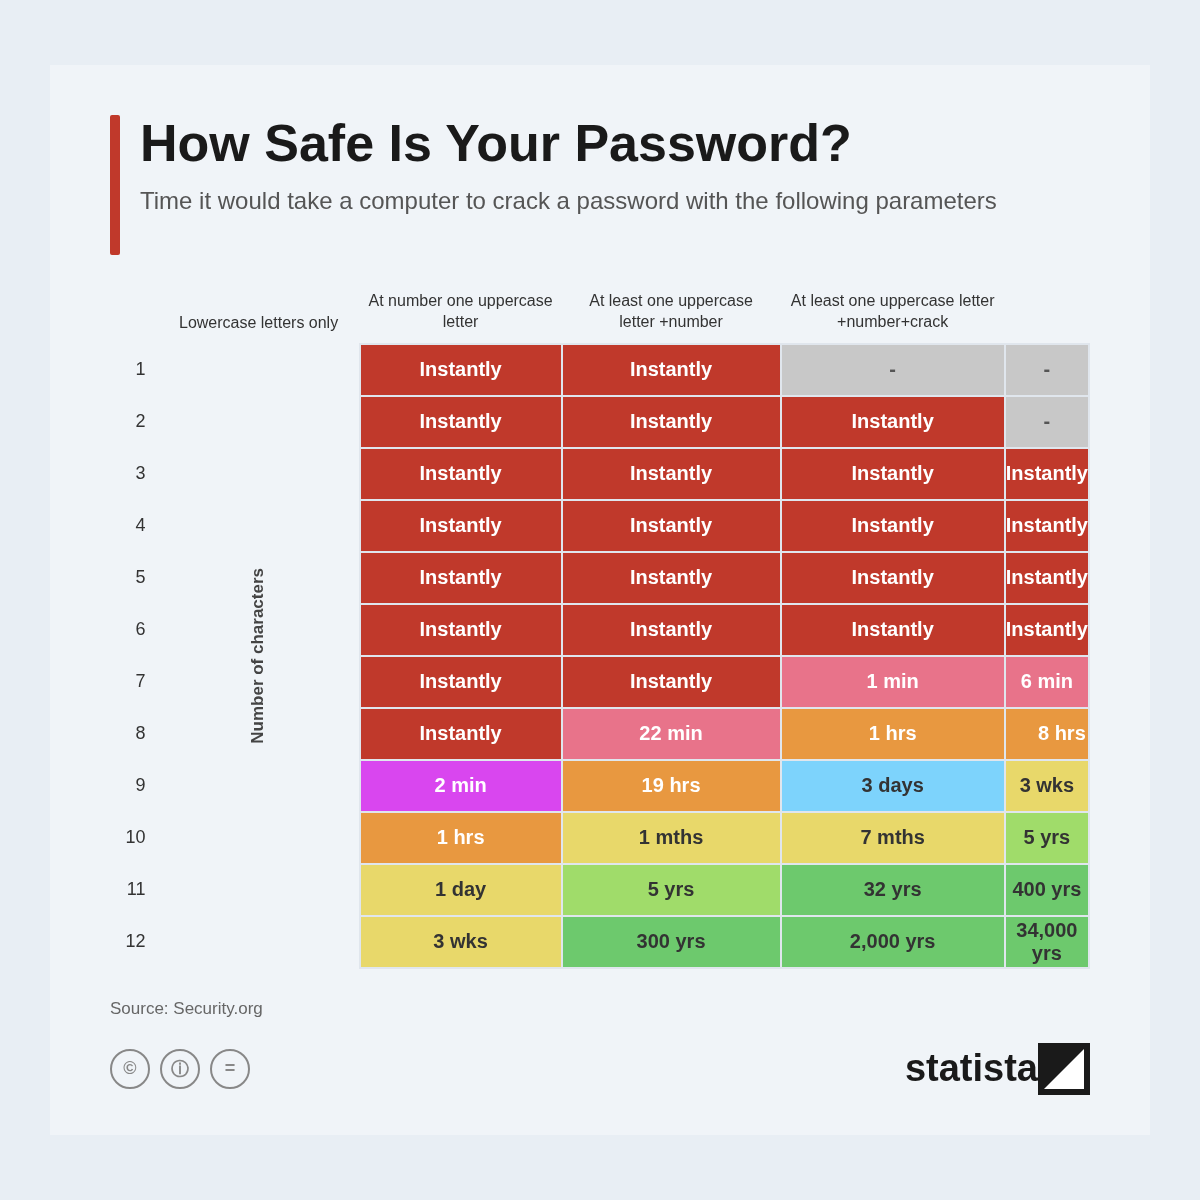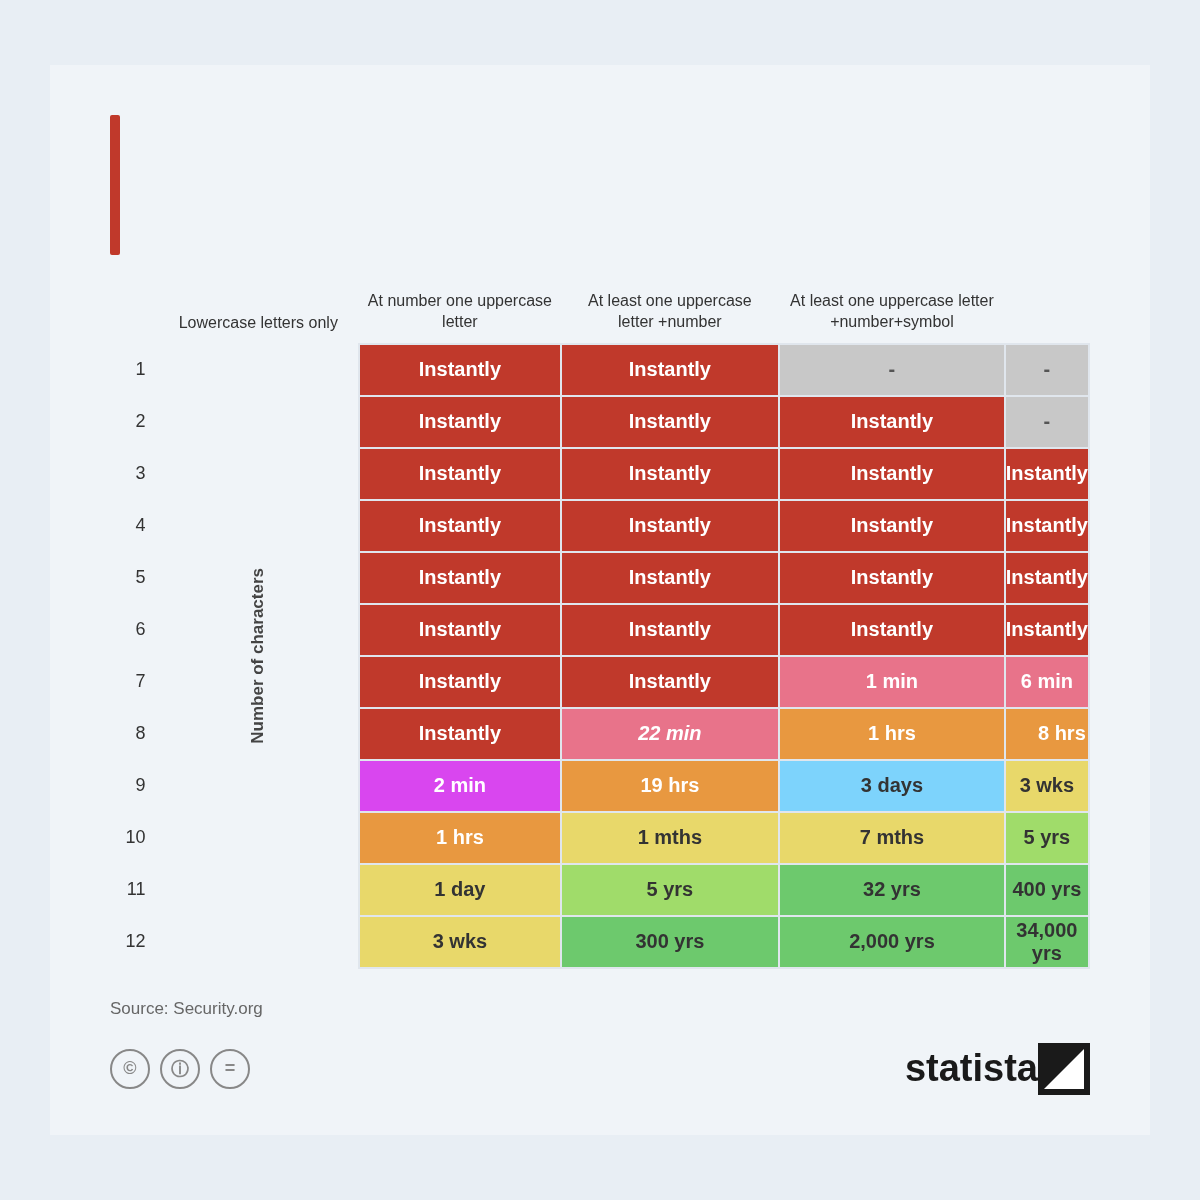--- a/index.html
+++ b/index.html
@@ -144,31 +144,35 @@
       gap: 4px;
     }
   </style>
 </head>
 <body>
 
 <div class="card">
 
   <div class="header">
     <div class="red-bar"></div>
+    <div class="title-block">
+      <h1>How Safe Is Your Password?</h1>
+      <p>Time it would take a computer to crack a password with the following parameters</p>
+    </div>
   </div>
 
   <div class="table-wrapper">
     <table>
       <thead>
         <tr class="col-header-row">
           <th></th>
           <th class="col1">Lowercase letters only</th>
           <th class="col2">At number one uppercase letter</th>
           <th class="col3">At least one uppercase letter +number</th>
-          <th class="col4">At least one uppercase letter +number+symbol</th>
+          <th class="col4">At least one uppercase letter +number+crack</th>
         </tr>
       </thead>
       <tbody id="table-body">
 
       <tr>
             <td class="row-num" rowspan="1">1</td>
             <td rowspan="12" style="width: 30px; border: none; background: transparent; padding: 0px;">
               <div class="vertical-label-wrapper">
                 <span class="vertical-label">Number of characters</span>
               </div>
@@ -216,21 +220,21 @@
           <tr>
             <td class="row-num">7</td>
             <td style="background-color: rgb(192, 57, 43); color: white;">Instantly</td>
             <td style="background-color: rgb(192, 57, 43); color: white;">Instantly</td>
             <td style="background-color: rgb(232, 115, 138); color: white;">1 min</td>
             <td style="background-color: rgb(232, 115, 138); color: white;">6 min</td>
           </tr>
           <tr>
             <td class="row-num">8</td>
             <td style="background-color: rgb(192, 57, 43); color: white;">Instantly</td>
-            <td style="background-color: rgb(232, 115, 138); color: white; font-style: italic;">22 min</td>
+            <td style="background-color: rgb(232, 115, 138); color: white;">22 min</td>
             <td style="background-color: rgb(232, 152, 64); color: white;">1 hrs</td>
             <td style="background-color: rgb(232, 152, 64); color: white; padding-left: 30px;">8 hrs</td>
           </tr>
           <tr>
             <td class="row-num">9</td>
             <td style="background-color: #d946ef; color: white;">2 min</td>
             <td style="background-color: rgb(232, 152, 64); color: white;">19 hrs</td>
             <td style="background-color: #7dd3fc; color: rgb(51, 51, 51);">3 days</td>
             <td style="background-color: rgb(232, 216, 106); color: rgb(51, 51, 51);">3 wks</td>
           </tr>

